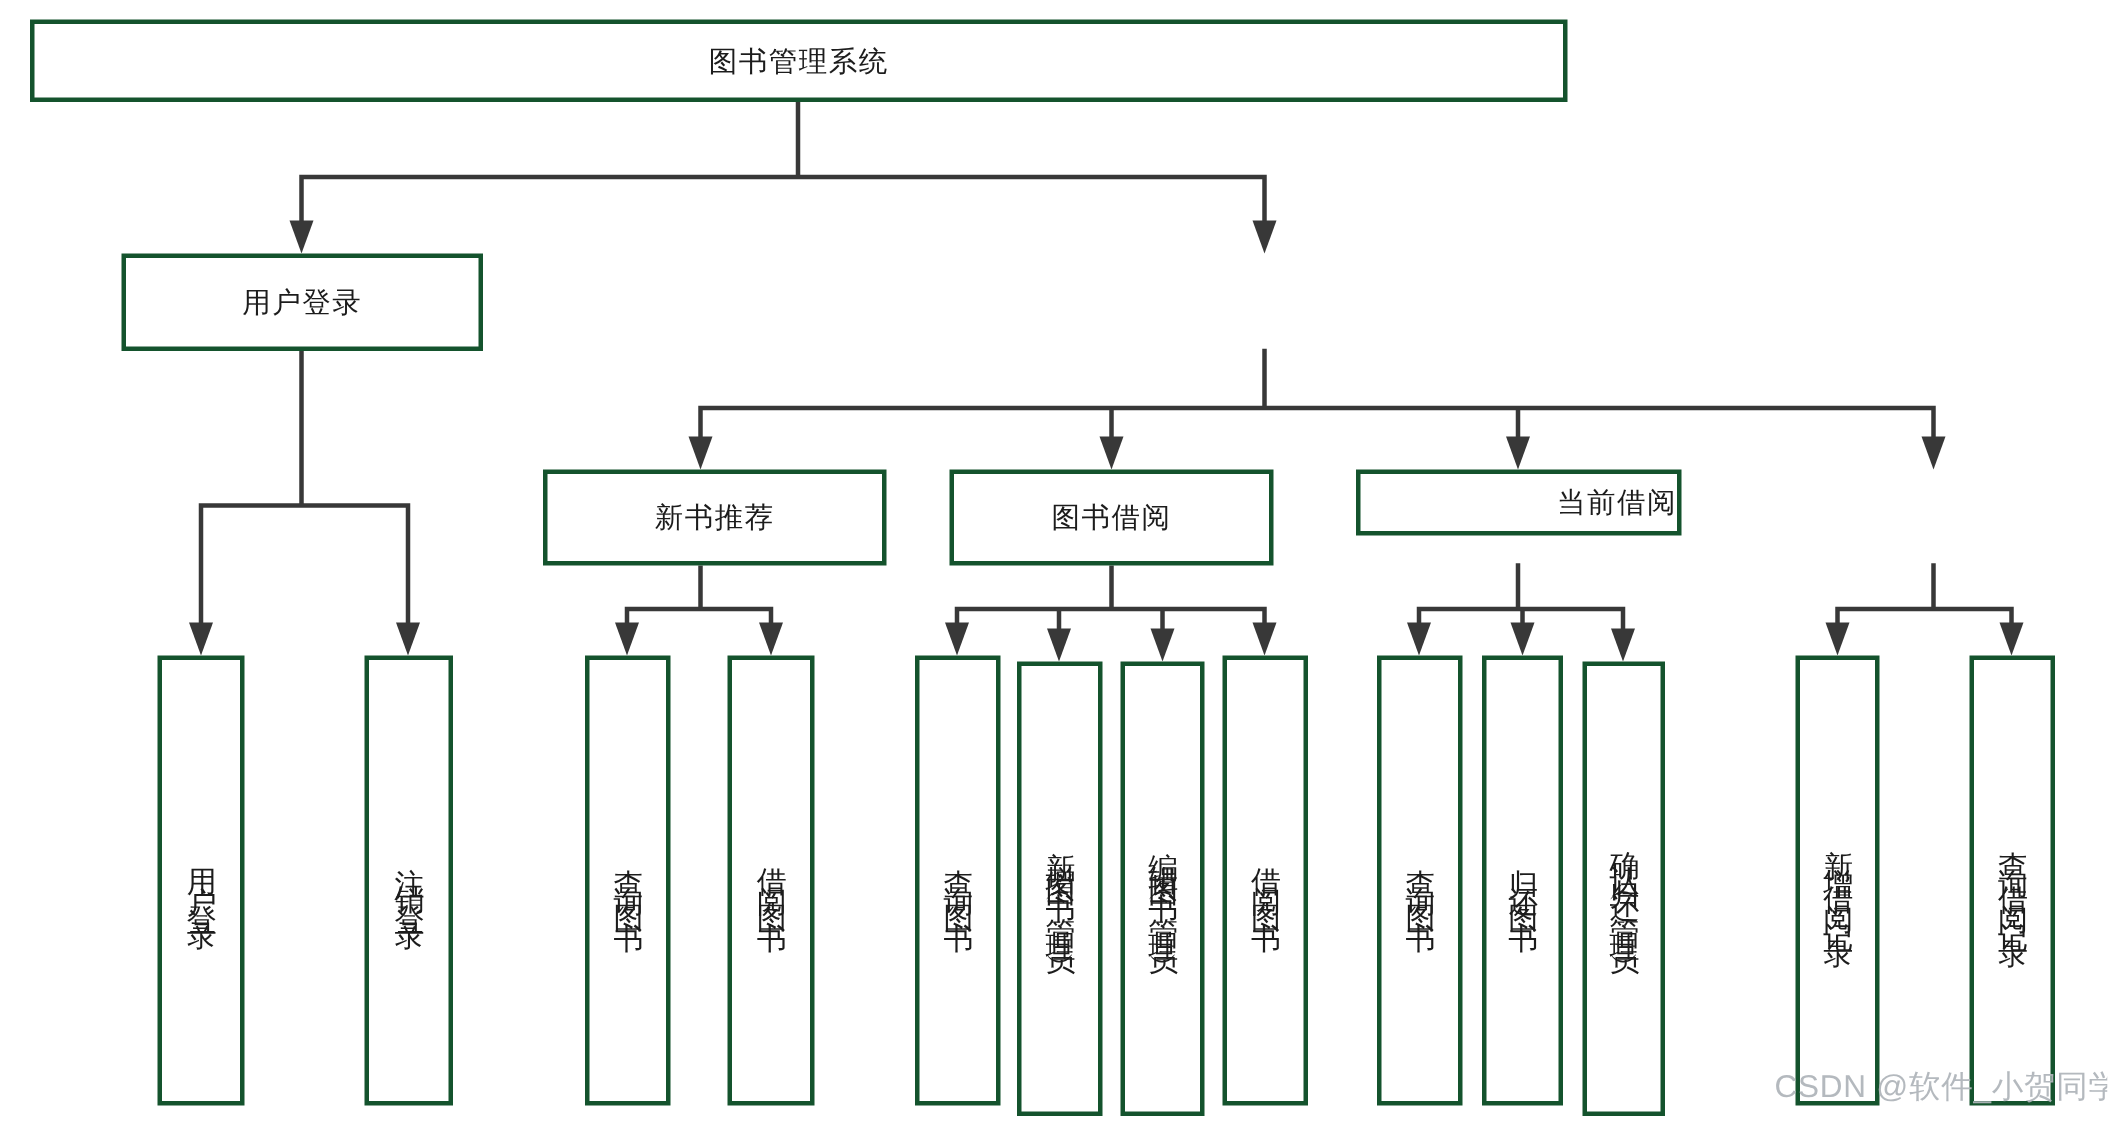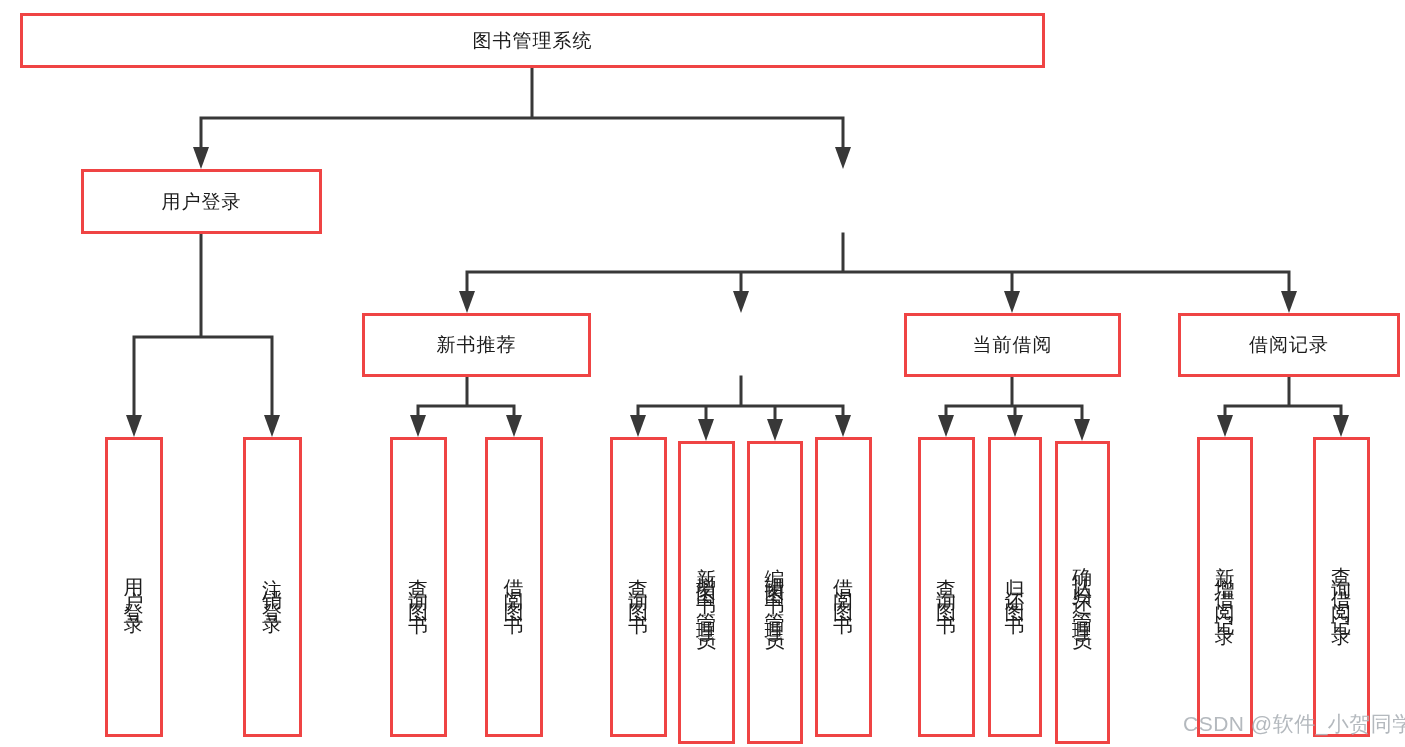--- a/index.html
+++ b/index.html
@@ -3,21 +3,21 @@
 <meta charset="utf-8">
 <style>
   html,body { margin:0; padding:0; background:#ffffff; }
   #stage {
     position:relative; width:1405px; height:747px; background:#ffffff;
     font-family:"Liberation Sans","DejaVu Sans",sans-serif; overflow:hidden;
   }
   #edges { position:absolute; left:0; top:0; z-index:1; }
   .node {
     position:absolute; box-sizing:border-box; background:#ffffff;
-    border:3px solid #ef4444; display:flex; align-items:center; justify-content:center;
+    border:3px solid #14532d; display:flex; align-items:center; justify-content:center;
     z-index:2; color:#1c1c1c;
   }
   .node.h .lbl { font-size:19px; letter-spacing:1px; white-space:nowrap; }
   .node.v .lbl {
     writing-mode:vertical-rl; text-orientation:mixed;
     font-size:20px; letter-spacing:12px; line-height:1; white-space:nowrap;
   }
   .node.v.long .lbl { letter-spacing:9px; }
   .watermark {
     position:absolute; left:1183px; top:710px; z-index:4;
@@ -66,25 +66,25 @@
     <span class="lbl">图书管理系统</span>
   </div>
 
   <div class="node h" style="left:81px; top:169px; width:241px; height:65px;">
     <span class="lbl">用户登录</span>
   </div>
 
   <div class="node h" style="left:362px; top:313px; width:229px; height:64px;">
     <span class="lbl">新书推荐</span>
   </div>
-  <div class="node h" style="left:904px; top:313px; width:217px; height:64px;">
+  <div class="node h" style="left:633px; top:313px; width:216px; height:64px;">
+    <span class="lbl">图书借阅</span>
+  </div>
+  <div class="node h" style="left:904px; top:313px; width:217px; height:44px;justify-content:flex-end;">
     <span class="lbl">当前借阅</span>
-  </div>
-  <div class="node h" style="left:1178px; top:313px; width:222px; height:64px;">
-    <span class="lbl">借阅记录</span>
   </div>
 
   <div class="node v" style="left:105px; top:437px; width:58px; height:300px;">
     <span class="lbl">用户登录</span>
   </div>
   <div class="node v" style="left:243px; top:437px; width:59px; height:300px;">
     <span class="lbl">注销登录</span>
   </div>
 
   <div class="node v" style="left:390px; top:437px; width:57px; height:300px;">

